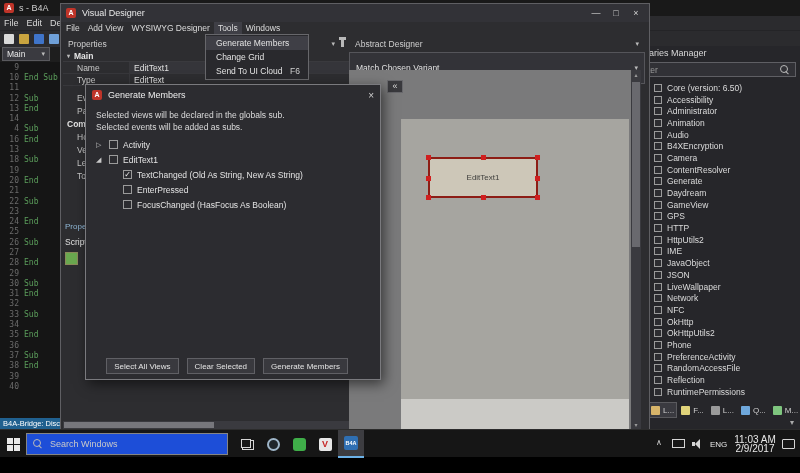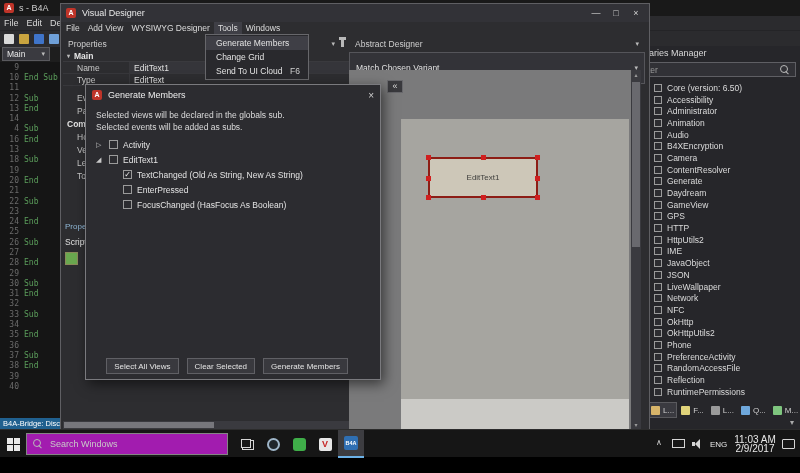--- a/index.html
+++ b/index.html
@@ -149,21 +149,21 @@
   padding:0 7px;font-family:inherit}
 
 
 #taskbar{position:absolute;left:0;top:429px;width:800px;height:28px;background:#161616;
   border-top:1px solid #2c2c2c;z-index:6}
 .app-cell{position:absolute;top:0;height:28px;width:26px;display:flex;align-items:center;
   justify-content:center}
 #start-btn{left:0}
 .winlogo{display:grid;grid-template-columns:6px 6px;grid-template-rows:6px 6px;gap:1px}
 .winlogo i{background:#e8e8e8}
-#tb-search{position:absolute;left:26px;top:3px;width:202px;height:22px;background:#a21caf;
+#tb-search{position:absolute;left:26px;top:3px;width:202px;height:22px;background:#1d4ed8;
   border:1px solid #858585;display:flex;align-items:center;gap:6px;padding:0 6px;color:#c9c9c9}
 #taskview{left:234px}
 .tv{position:relative;width:13px;height:11px;display:inline-block}
 .tv::before{content:'';position:absolute;right:0;bottom:0;width:10px;height:8px;border:1px solid #d5d5d5}
 .tv::after{content:'';position:absolute;left:0;top:0;width:8px;height:7px;border:1px solid #d5d5d5;
   background:#161616}
 #app1{left:260px}#app2{left:286px}#app3{left:312px}#app4{left:338px}
 .ico-circle{width:13px;height:13px;border-radius:50%;border:2px solid #9fb6c9;background:#20262b}
 .ico-green{width:13px;height:13px;border-radius:3px;background:#3fae49}
 .ico-v{width:13px;height:13px;border-radius:2px;background:#e8e8e8;color:#c62828;font-weight:bold;

